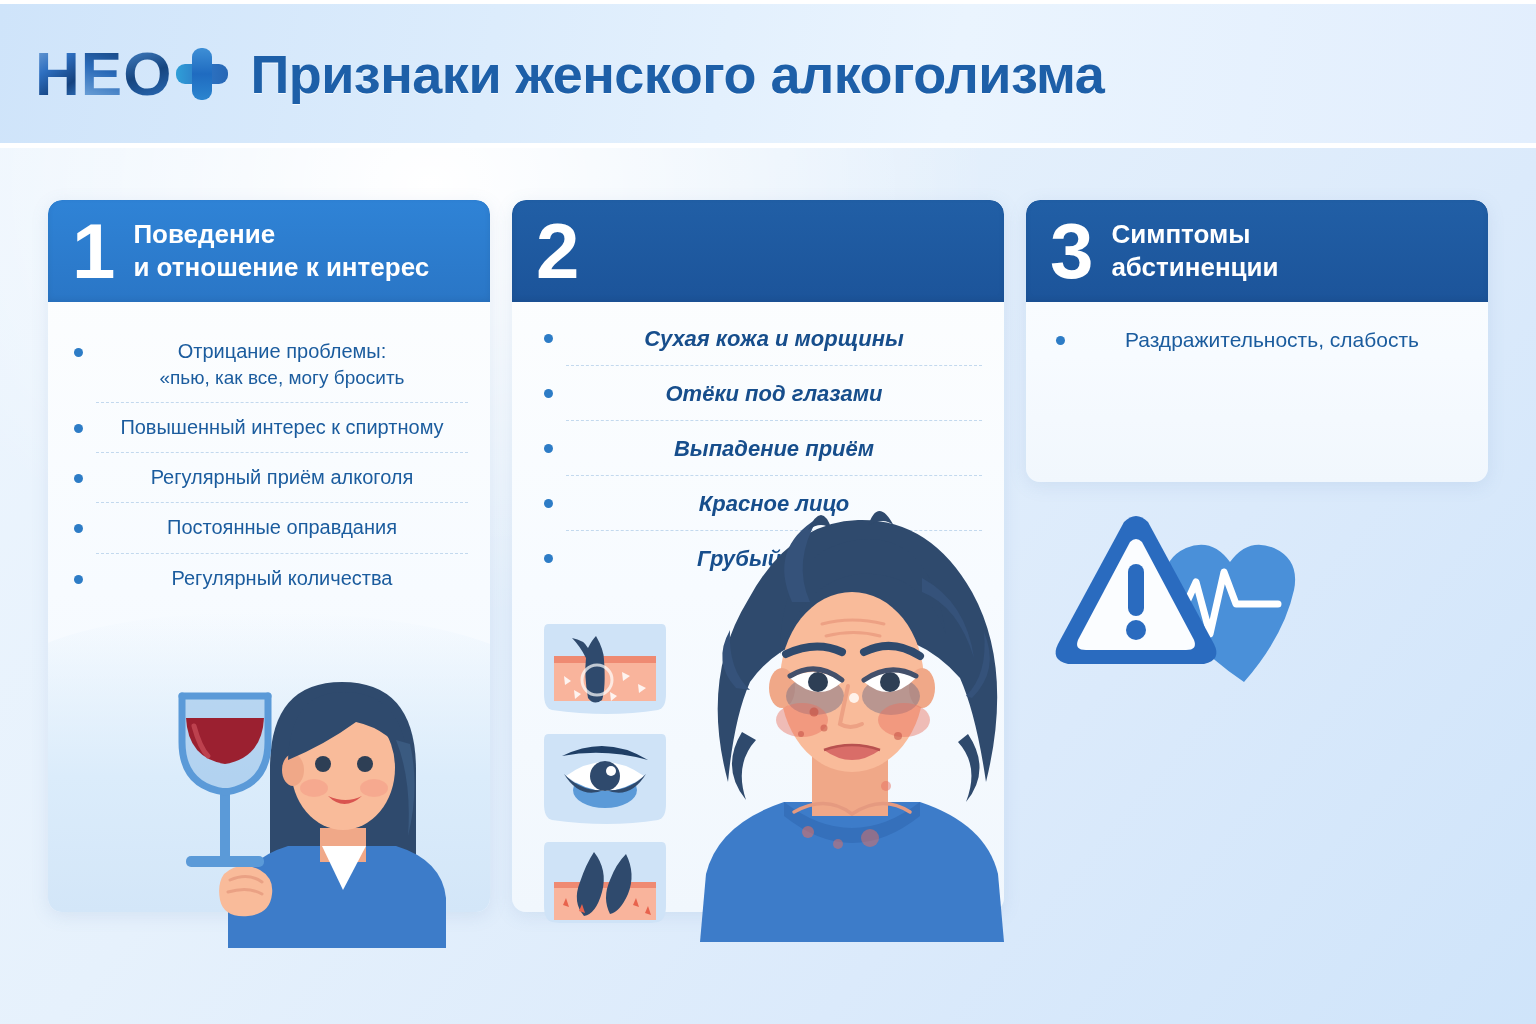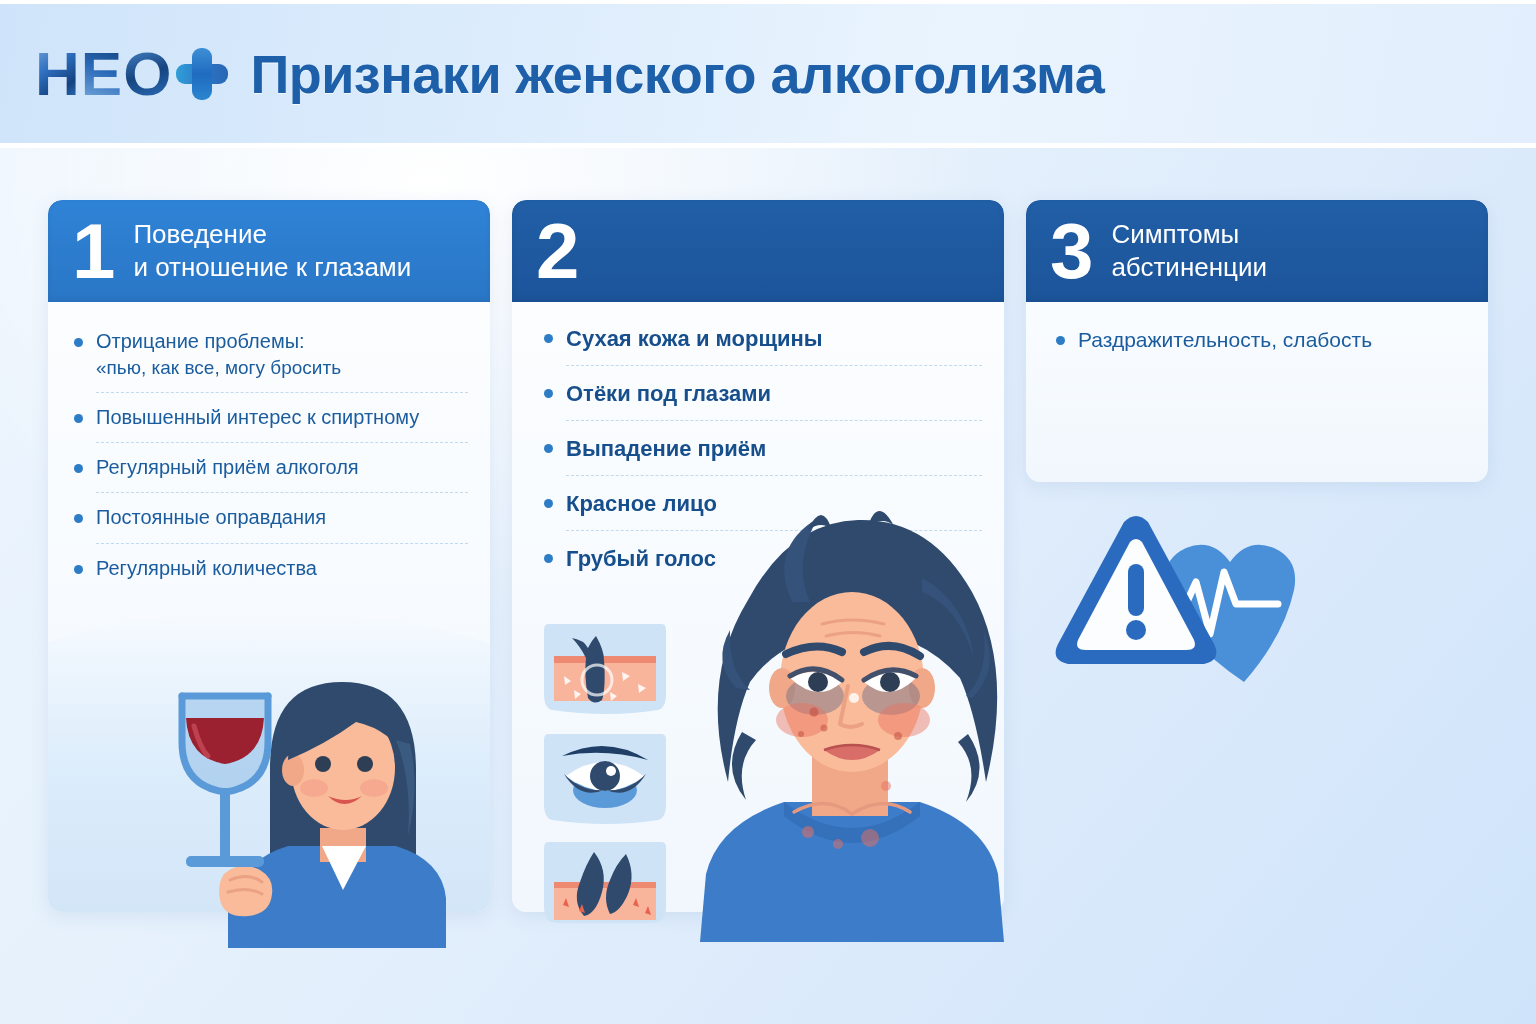--- a/index.html
+++ b/index.html
@@ -117,31 +117,32 @@
     color: #ffffff;
     line-height: 0.85;
     margin-right: 18px;
     margin-left: 6px;
     font-family: "Liberation Sans", sans-serif;
   }
 
   .card-title {
     color: #ffffff;
     font-size: 26px;
-    font-weight: 400;
+    font-weight: 700;
     line-height: 1.26;
   }
   .card-title .t-line { display: block; white-space: nowrap; }
 
   
   .card-list {
     position: relative;
     list-style: none;
-    padding: 26px 22px 0 22px;
+    padding: 36px 22px 0 22px;
     z-index: 3;
+    text-align: center;
   }
   .card-list li {
     position: relative;
     padding-left: 26px;
     color: #1b5c9e;
     line-height: 1.36;
   }
   .card-list li::before {
     content: "";
     position: absolute;
@@ -152,21 +153,21 @@
   }
   .card-list li .divider {
     display: block;
     margin-top: 11px;
     border-top: 1.5px dashed #c3d9ee;
   }
   .card-list li:last-child .divider { display: none; }
 
   #card-1 .card-list li { font-size: 20px; font-weight: 400; margin-bottom: 11px; }
   #card-1 .card-list li .sub { display: block; font-size: 19px; }
-  #card-2 .card-list { padding-top: 22px; padding-left: 28px; }
+  #card-2 .card-list { padding-top: 22px; padding-left: 28px; font-style: italic; }
   #card-2 .card-list li { font-size: 22px; font-weight: 700; margin-bottom: 13px; color: #174e8c; }
   #card-3 .card-list { padding-top: 24px; padding-left: 26px; }
   #card-3 .card-list li { font-size: 21px; font-weight: 400; margin-bottom: 12px; }
 
   
   .illus { position: absolute; z-index: 2; pointer-events: none; }
 
   #illus-wine  { left: 120px;  top: 648px; width: 400px; height: 300px; z-index: 4; }
   #illus-woman { left: 672px;  top: 482px; width: 360px; height: 460px; z-index: 4; }
   #illus-icons { left: 540px;  top: 618px; width: 130px; height: 305px; z-index: 5; }
@@ -200,21 +201,21 @@
     <h1 id="page-title">Признаки женского алкоголизма</h1>
   </div>
 
   <section class="card" id="card-1">
     <div class="card-wave"></div>
 
     <div class="card-header">
       <span class="card-number">1</span>
       <span class="card-title">
         <span class="t-line">Поведение</span>
-        <span class="t-line">и отношение к глазами</span>
+        <span class="t-line">и отношение к интерес</span>
       </span>
     </div>
 
     <ul class="card-list">
       <li>
         <span>Отрицание проблемы:</span>
         <span class="sub">«пью, как все, могу бросить</span>
         <span class="divider"></span>
       </li>
       <li>

